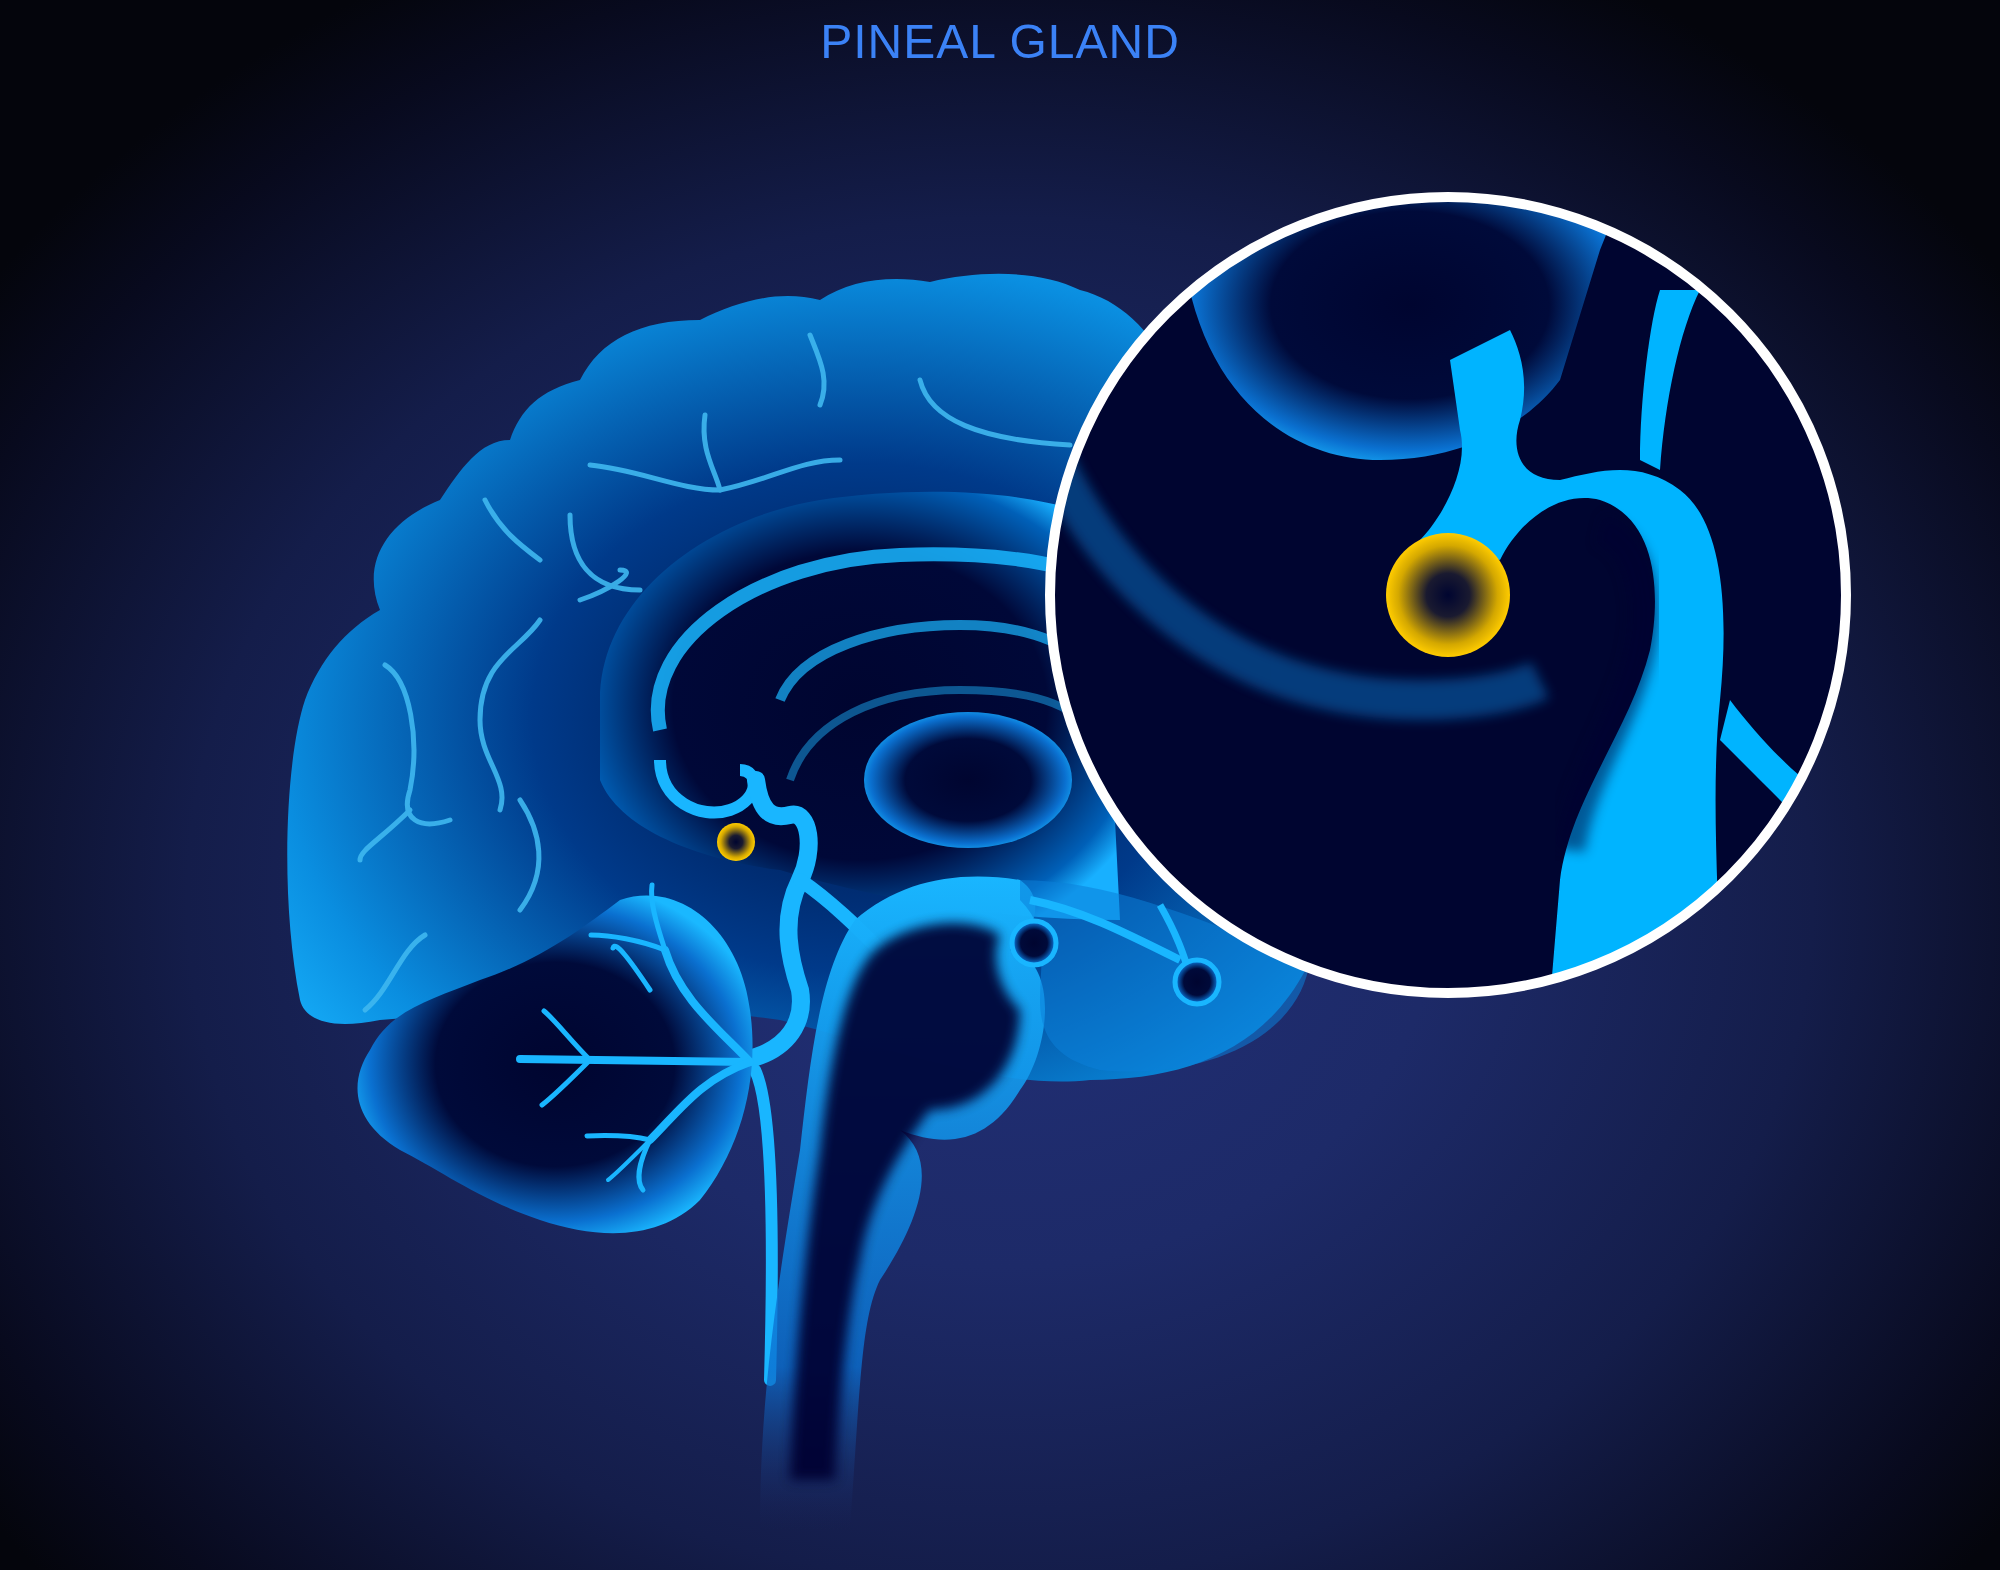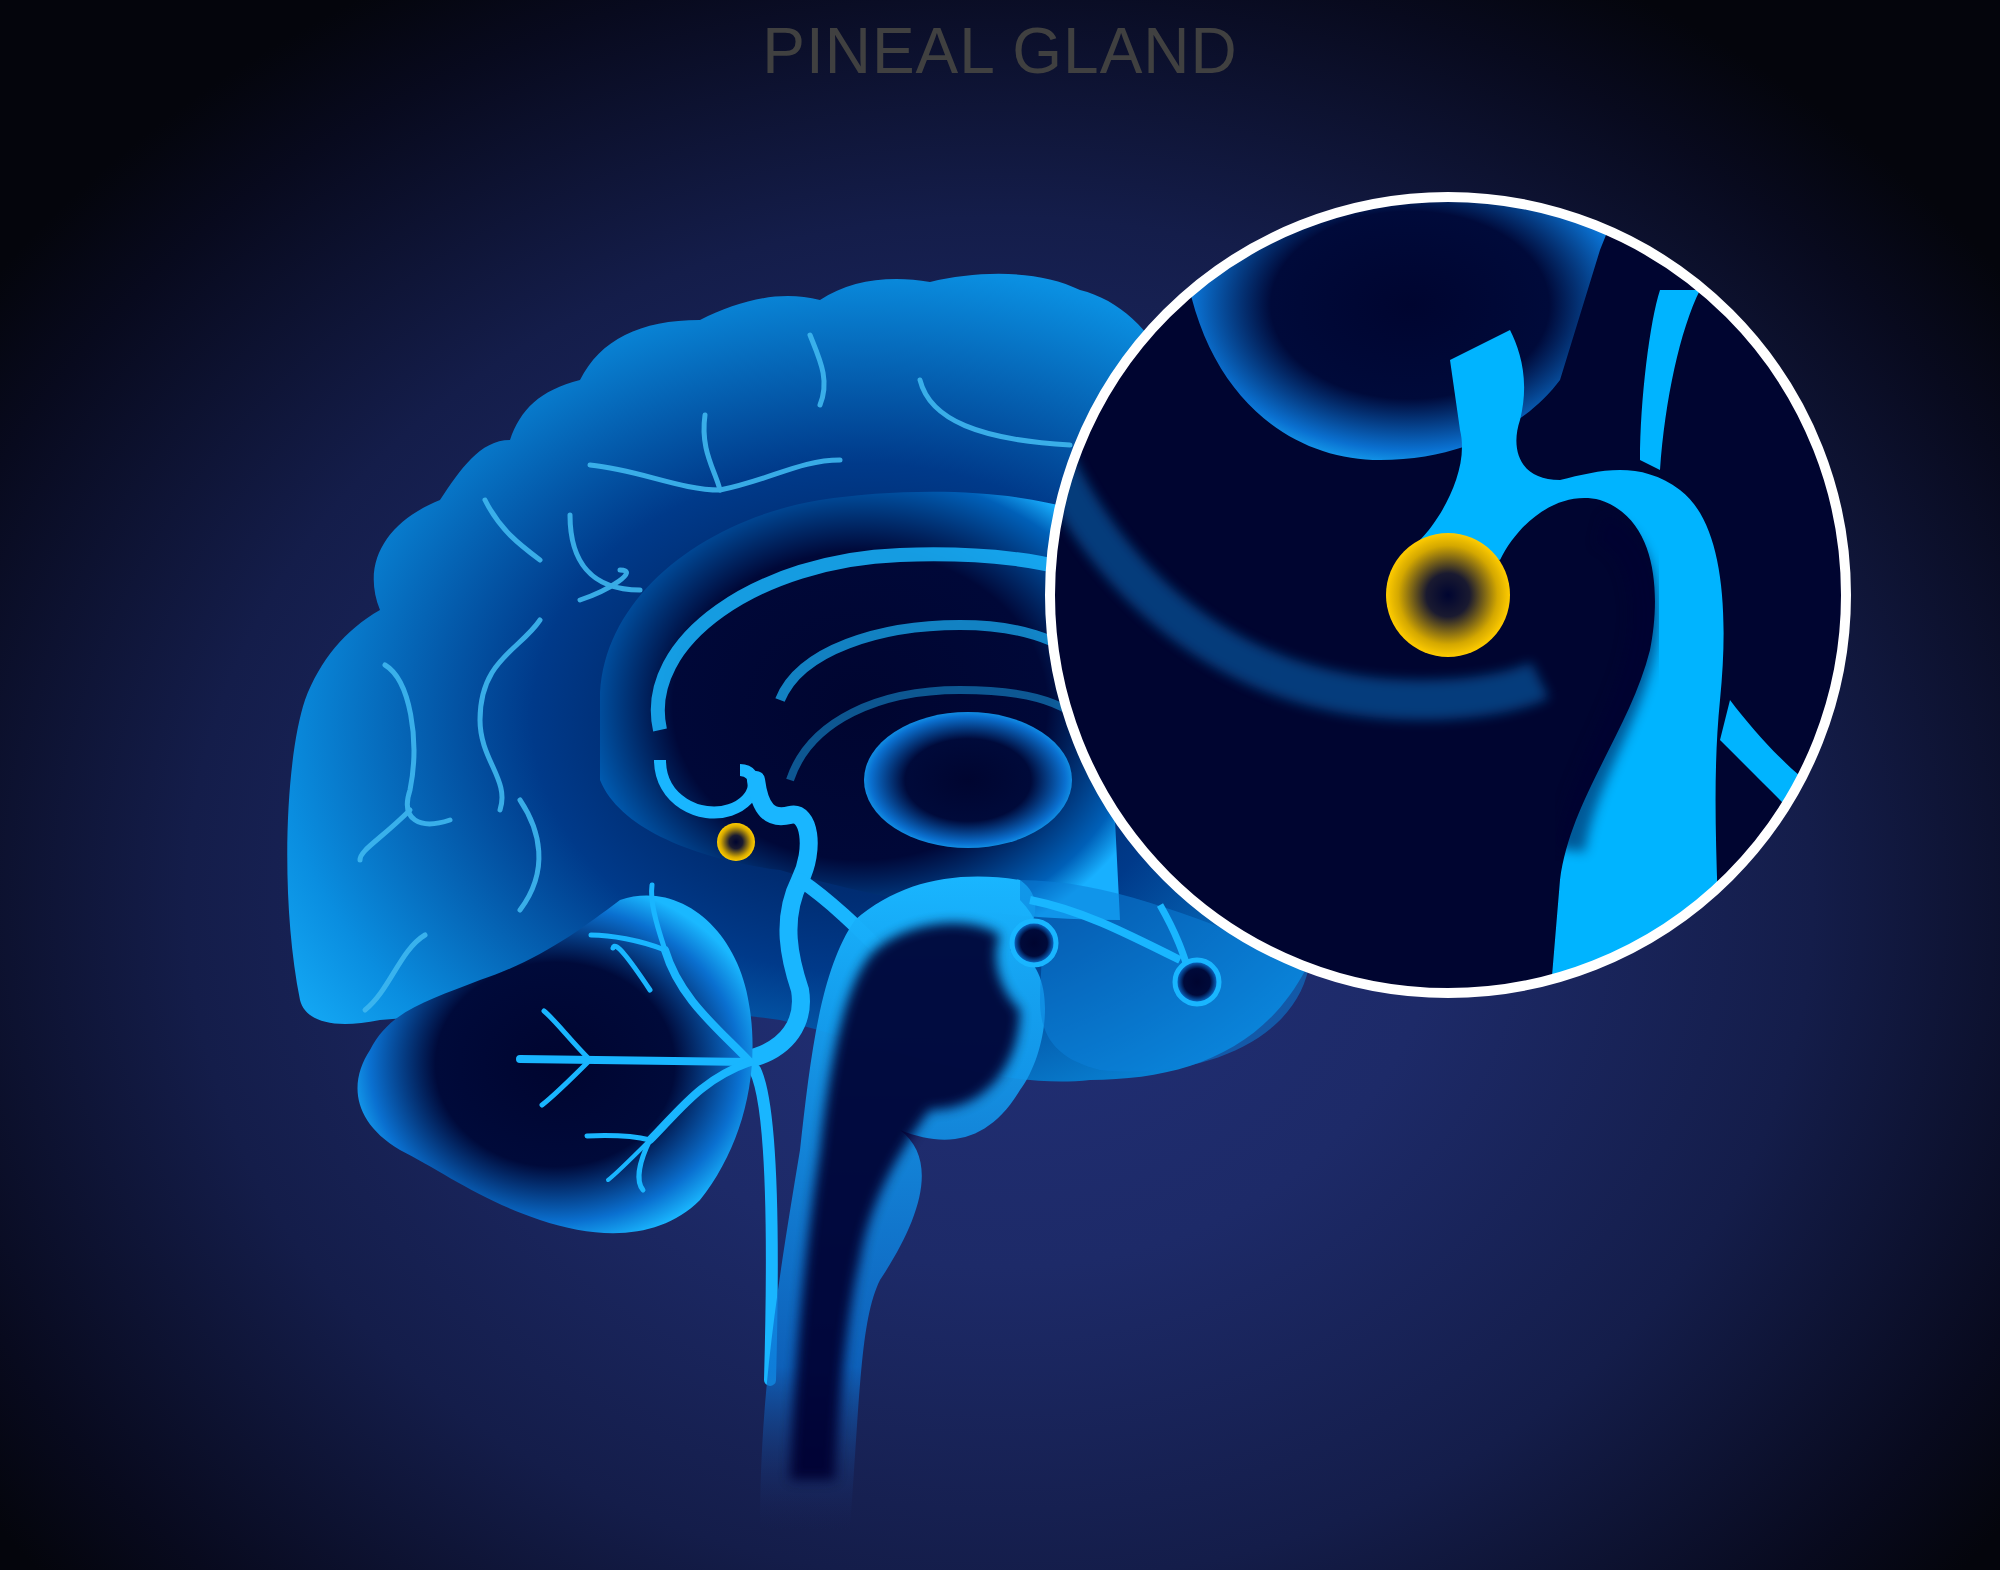--- a/index.html
+++ b/index.html
@@ -4,23 +4,23 @@
 <style>
   html, body { margin: 0; padding: 0; }
   body {
     width: 2000px; height: 1570px; overflow: hidden;
     background: radial-gradient(ellipse 1250px 1050px at 1000px 900px, #223078 0%, #1d2a68 35%, #141d4a 65%, #080a1e 90%, #04050c 100%);
     font-family: "Liberation Sans", sans-serif;
     position: relative;
   }
   .title {
     position: absolute; left: 0; right: 0; top: 14px;
-    text-align: center; color: #404040;
+    text-align: center; color: #3b82f6;
     font-family: "Liberation Sans", sans-serif;
-    font-size: 64px; font-weight: 400; letter-spacing: 1px;
+    font-size: 48px; font-weight: 400; letter-spacing: 1px;
   }
   svg.scene { position: absolute; left: 0; top: 0; }
 </style>
 </head>
 <body>
 
 <div class="title">PINEAL GLAND</div>
 
 <svg class="scene" width="2000" height="1570" viewBox="0 0 2000 1570" xmlns="http://www.w3.org/2000/svg">
   <defs>

